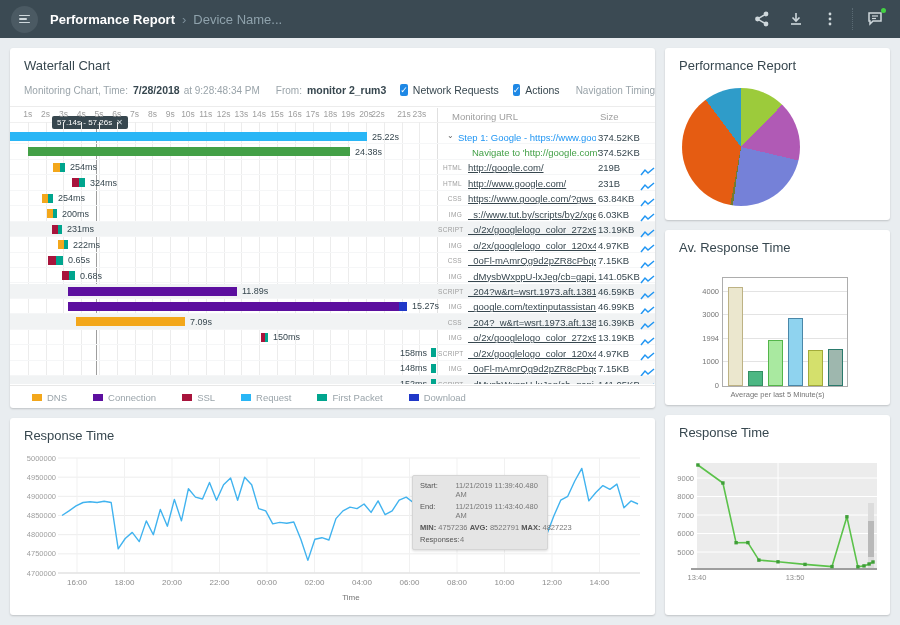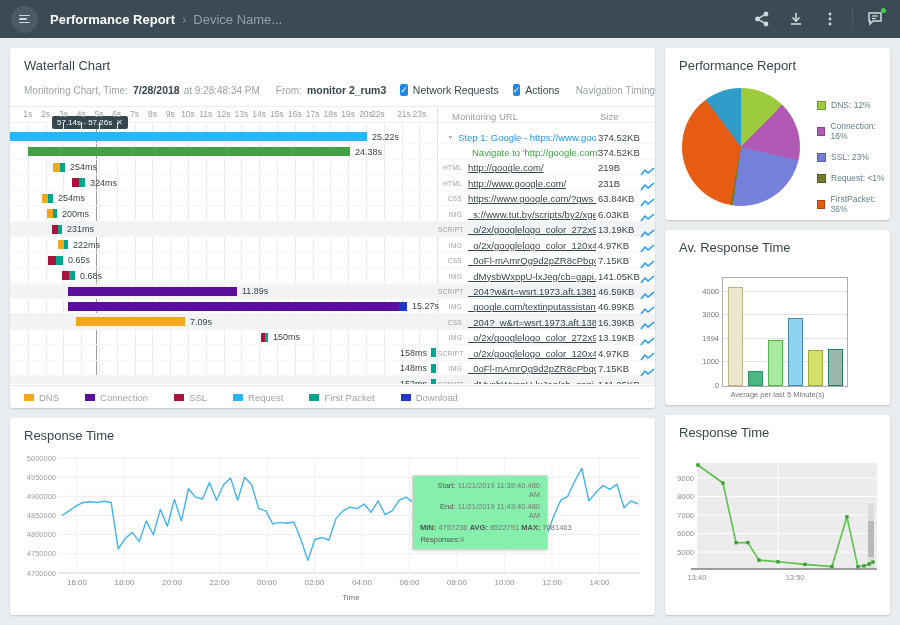--- a/index.html
+++ b/index.html
@@ -49,39 +49,39 @@
   .wf-bar i { display:block; height:100%; }
   .wf-barlabel { position:absolute; font-size:9px; color:#37474f; line-height:9px; }
   .wf-badge { position:absolute; font-size:6.5px; color:#9e9e9e; letter-spacing:.3px; text-align:right; width:24px; left:428px; }
   .wf-url { position:absolute; left:458px; width:128px; font-size:9.5px; color:#37474f; text-decoration:underline; white-space:nowrap; overflow:hidden; cursor:pointer; }
   .wf-size { position:absolute; left:588px; font-size:9.5px; color:#37474f; }
   .wf-spark { position:absolute; left:630px; cursor:pointer; }
   .wf-chev { position:absolute; left:437px; font-size:8px; color:#616161; cursor:pointer; }
   .wf-cursor { position:absolute; left:86px; top:12px; bottom:0; width:1px; background:#9e9e9e; }
   .wf-selbadge { position:absolute; left:42px; top:8px; background:#37474f; color:#fff; font-size:8px; padding:2px 5px; border-radius:2px; white-space:nowrap; }
   .wf-selbadge .x { margin-left:4px; cursor:pointer; color:#cfd8dc; }
-  .wf-legend { position:absolute; left:0; top:337px; width:645px; height:23px; border-top:1px solid #e8e8e8; display:flex; align-items:center; padding-left:14px; gap:26px; }
+  .wf-legend { position:absolute; left:0; top:337px; width:645px; height:23px; border-top:1px solid #e8e8e8; display:flex; align-items:center; padding-left:22px; gap:26px; }
   .wf-leg-item { display:flex; align-items:center; gap:5px; font-size:9.5px; color:#9aa4aa; }
   .wf-leg-item i { width:10px; height:7px; display:block; }
 
   
   .pie { position:absolute; left:17px; top:40px; width:118px; height:118px; border-radius:50%; }
   .pie-legend { position:absolute; left:152px; top:52px; display:flex; flex-direction:column; gap:11px; }
   .pie-leg-item { display:flex; align-items:center; gap:5px; font-size:8.5px; color:#607d8b; }
   .pie-leg-item i { width:9px; height:9px; display:block; border:1px solid rgba(0,0,0,.25); }
 
   
   .bplot { position:absolute; left:57px; top:47px; width:126px; height:110px; border:1px solid #adadad; background:#fff; }
   .bgrid { position:absolute; left:0; width:100%; height:1px; background:#e3e3e3; }
   .bbar { position:absolute; bottom:0; width:15px; border-style:solid; border-width:1px; }
   .bytick { position:absolute; font-size:7.5px; color:#757575; text-align:right; width:26px; left:28px; }
   .bxlabel { position:absolute; left:0; top:160px; width:225px; text-align:center; font-size:7.5px; color:#757575; }
 
   
-  .tooltip { position:absolute; left:402px; top:57px; width:136px; background:#86efac; border:1px solid #d5d5d5; border-radius:2px; box-shadow:0 1px 3px rgba(0,0,0,.15); padding:5px 7px; font-size:7.5px; color:#777; z-index:5;text-align:right; }
+  .tooltip { position:absolute; left:402px; top:57px; width:136px; background:#e5e5e5; border:1px solid #d5d5d5; border-radius:2px; box-shadow:0 1px 3px rgba(0,0,0,.15); padding:5px 7px; font-size:7.5px; color:#777; z-index:5; }
   .tooltip .tr { display:flex; margin-bottom:3px; }
   .tooltip .tl { width:40px; color:#555; }
   .tooltip b { color:#555; font-weight:bold; }
 
   svg text { font-family:"Liberation Sans", sans-serif; }
 </style>
 </head>
 <body>
 
 <div class="topbar">
@@ -424,42 +424,20 @@
       <div class="wf-leg-item">
         <i style="background: rgb(32, 56, 200);"></i>
         <span>Download</span>
       </div>
     </div>
 </div>
 
 <div class="card" id="card-pie">
   <div class="card-title">Performance Report</div>
   <div class="pie" id="pie" style="background: conic-gradient(rgb(156, 203, 59) 0deg, rgb(156, 203, 59) 44.217deg, rgb(176, 90, 181) 44.217deg, rgb(176, 90, 181) 103.173deg, rgb(117, 129, 216) 103.173deg, rgb(117, 129, 216) 187.922deg, rgb(118, 122, 44) 187.922deg, rgb(118, 122, 44) 190.502deg, rgb(229, 92, 18) 190.502deg, rgb(229, 92, 18) 323.153deg, rgb(47, 156, 201) 323.153deg, rgb(47, 156, 201) 360deg);"></div>
-  <div class="pie-legend" id="pie-legend">
-      <div class="pie-leg-item">
-        <i style="background: rgb(156, 203, 59);"></i>
-        <span>DNS: 12%</span>
-      </div>
-      <div class="pie-leg-item">
-        <i style="background: rgb(176, 90, 181);"></i>
-        <span>Connection: 16%</span>
-      </div>
-      <div class="pie-leg-item">
-        <i style="background: rgb(117, 129, 216);"></i>
-        <span>SSL: 23%</span>
-      </div>
-      <div class="pie-leg-item">
-        <i style="background: rgb(118, 122, 44);"></i>
-        <span>Request: &lt;1%</span>
-      </div>
-      <div class="pie-leg-item">
-        <i style="background: rgb(229, 92, 18);"></i>
-        <span>FirstPacket: 36%</span>
-      </div>
-    </div>
 </div>
 
 <div class="card" id="card-bars">
   <div class="card-title">Av. Response Time</div>
   <div class="bplot" id="bplot">
       <div class="bgrid" style="bottom: 23.5808px;"></div>
       <div class="bgrid" style="bottom: 47.1616px;"></div>
       <div class="bgrid" style="bottom: 70.7424px;"></div>
       <div class="bgrid" style="bottom: 94.3231px;"></div>
       <div class="bbar" style="left: 5px; height: 99px; background: rgb(235, 231, 206); border-color: rgb(189, 178, 132);"></div>
@@ -528,21 +506,21 @@
         <span class="tl">Start:</span>
         <span>11/21/2019 11:39:40.480 AM</span>
       </div>
     <div class="tr">
         <span class="tl">End:</span>
         <span>11/21/2019 11:43:40.480 AM</span>
       </div>
     <div class="tr" style="white-space:nowrap">
       <b>MIN:</b>&nbsp;<span>4757236</span>&nbsp;
       <b>AVG:</b>&nbsp;<span>8522791</span>&nbsp;
-      <b>MAX:</b>&nbsp;<span>7081463</span>
+      <b>MAX:</b>&nbsp;<span>4827223</span>
     </div>
     <div class="tr" style="margin-bottom:0">
         <span class="tl">Responses:</span>
         <span>4</span>
       </div>
   </div>
 </div>
 
 <div class="card" id="card-mini">
   <div class="card-title">Response Time</div>

